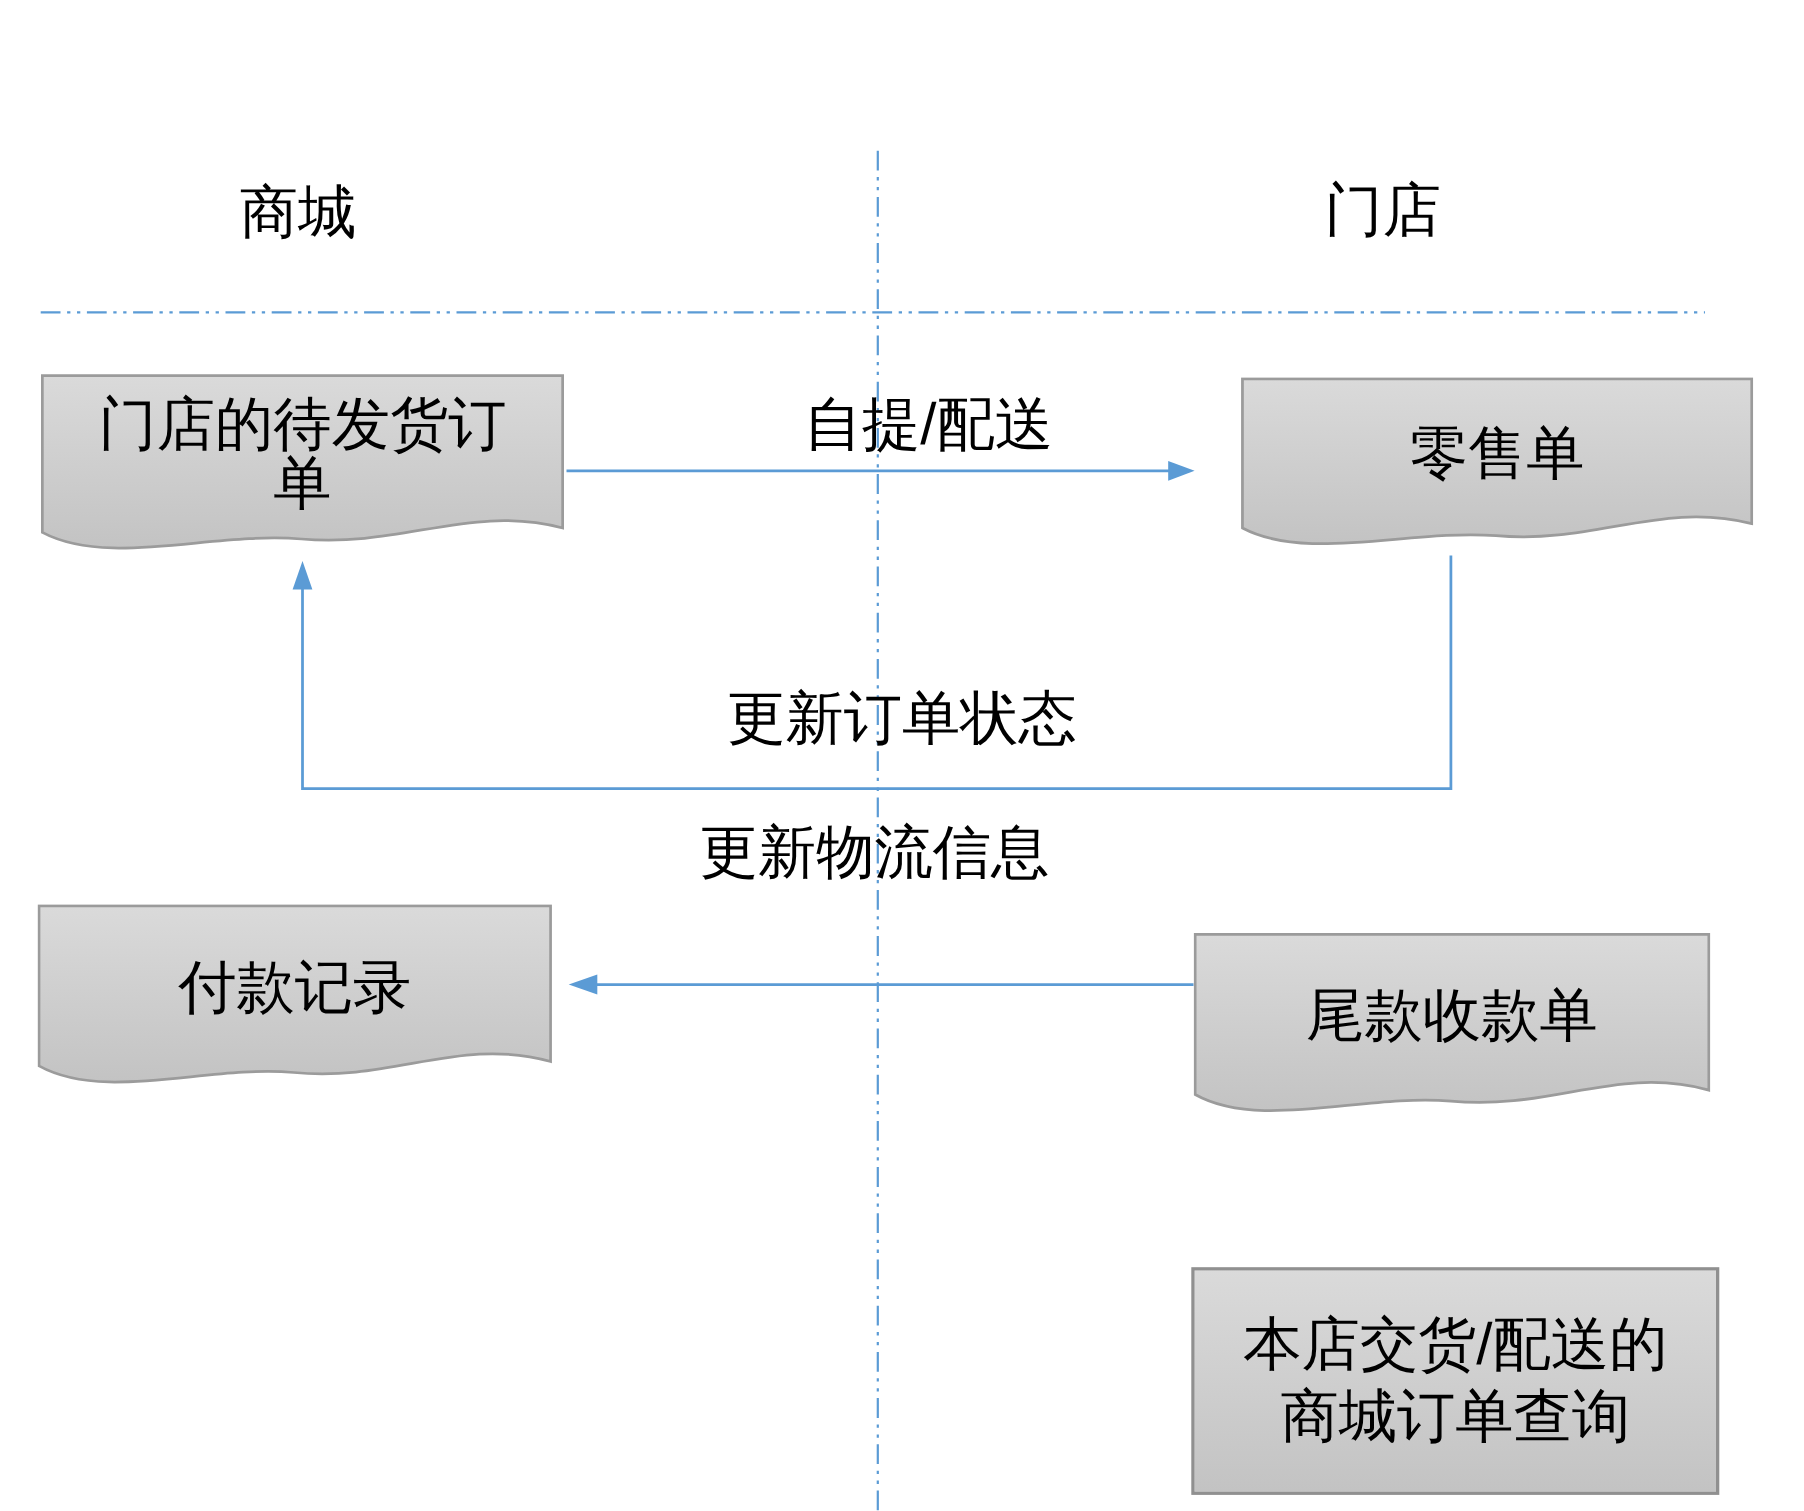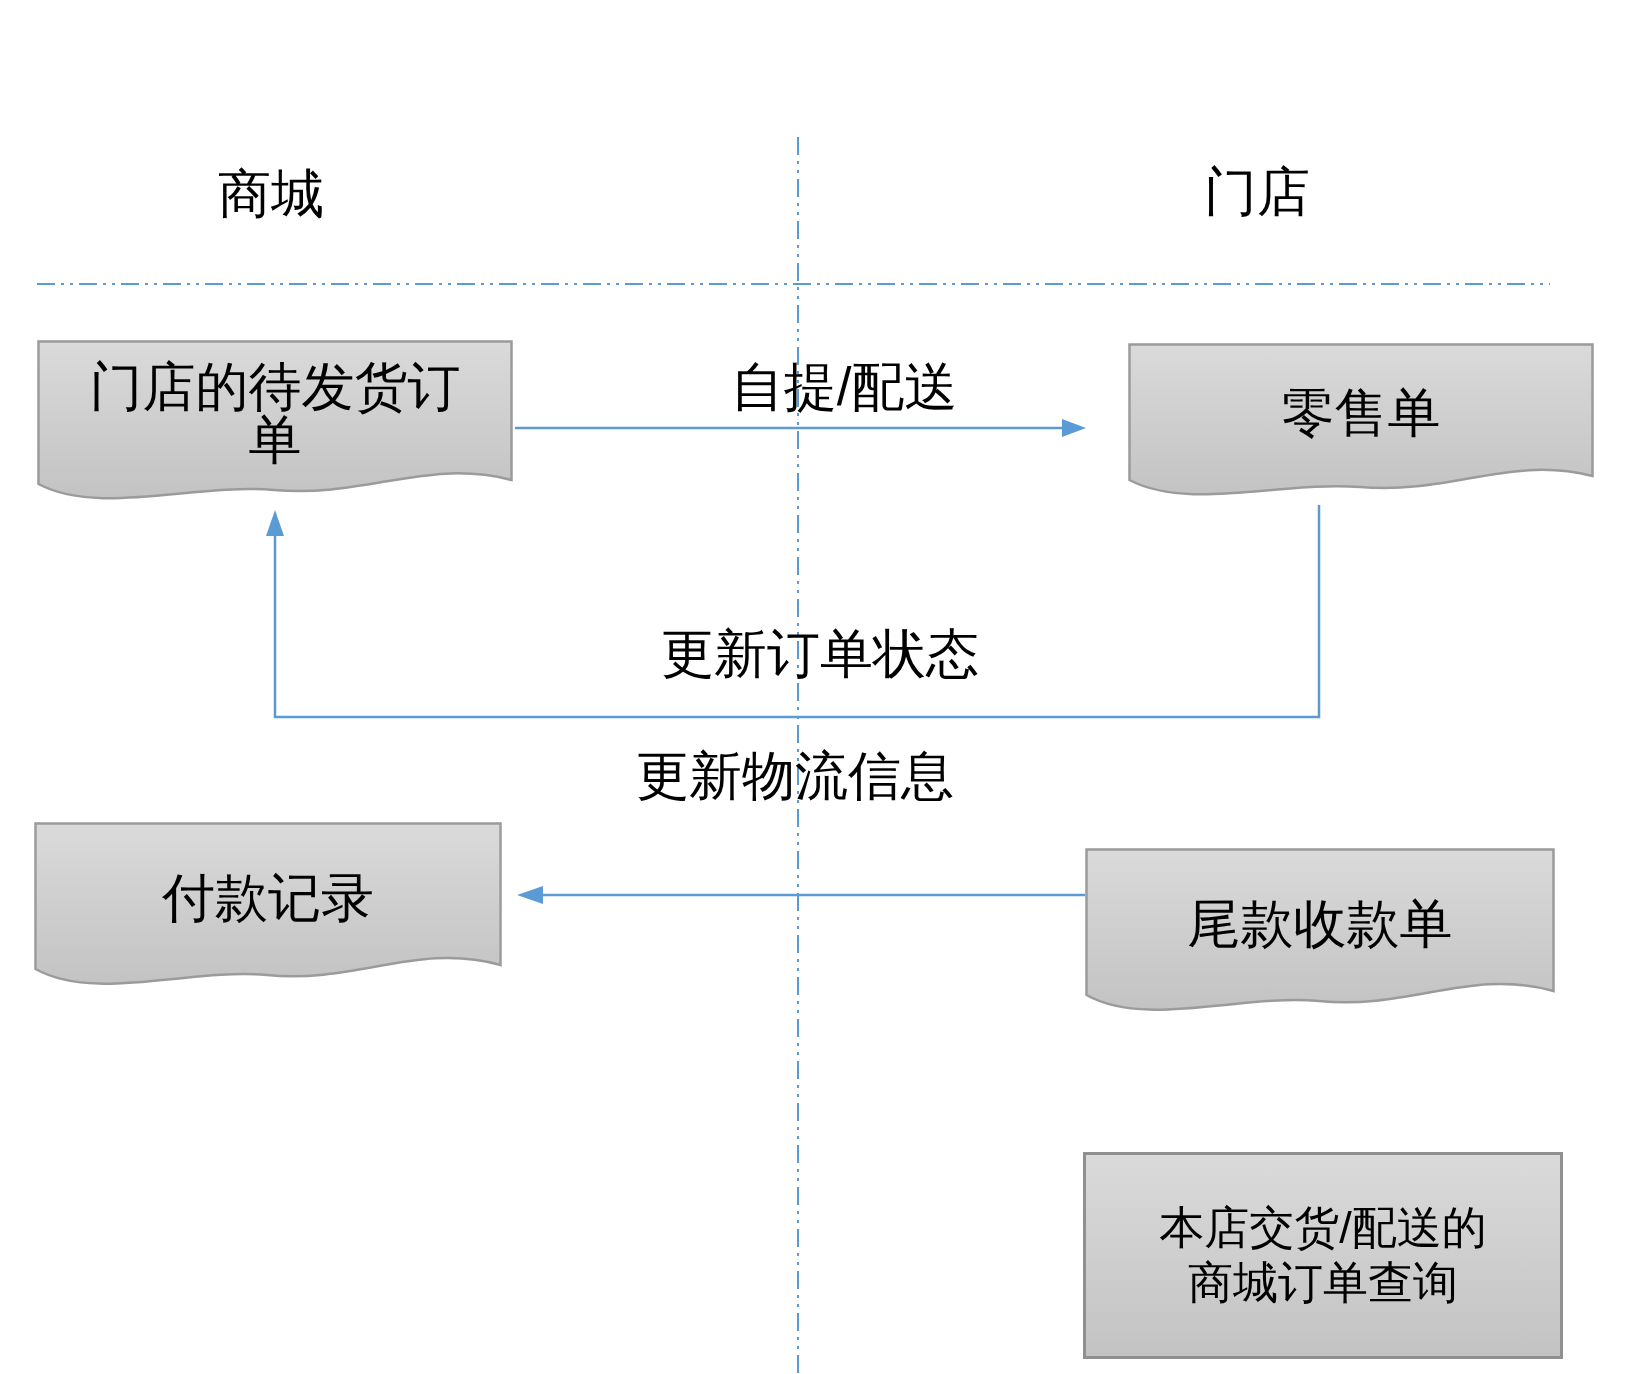--- a/index.html
+++ b/index.html
@@ -46,21 +46,21 @@
     padding-bottom:22px;
     box-sizing:border-box;
   }
   .rect-node{
     position:absolute;
     background:linear-gradient(180deg,var(--node-fill-top),var(--node-fill-bottom));
     border:3px solid #909090;
     box-sizing:border-box;
     display:flex;align-items:center;justify-content:center;
     text-align:center;
-    font-size:45px;
+    font-size:53px;
     line-height:1.22;
     white-space:pre-line;
   }
   .edge-label{
     position:absolute;
     transform:translateX(-50%);
     font-size:53px;
     line-height:1.0;
     white-space:nowrap;
   }

